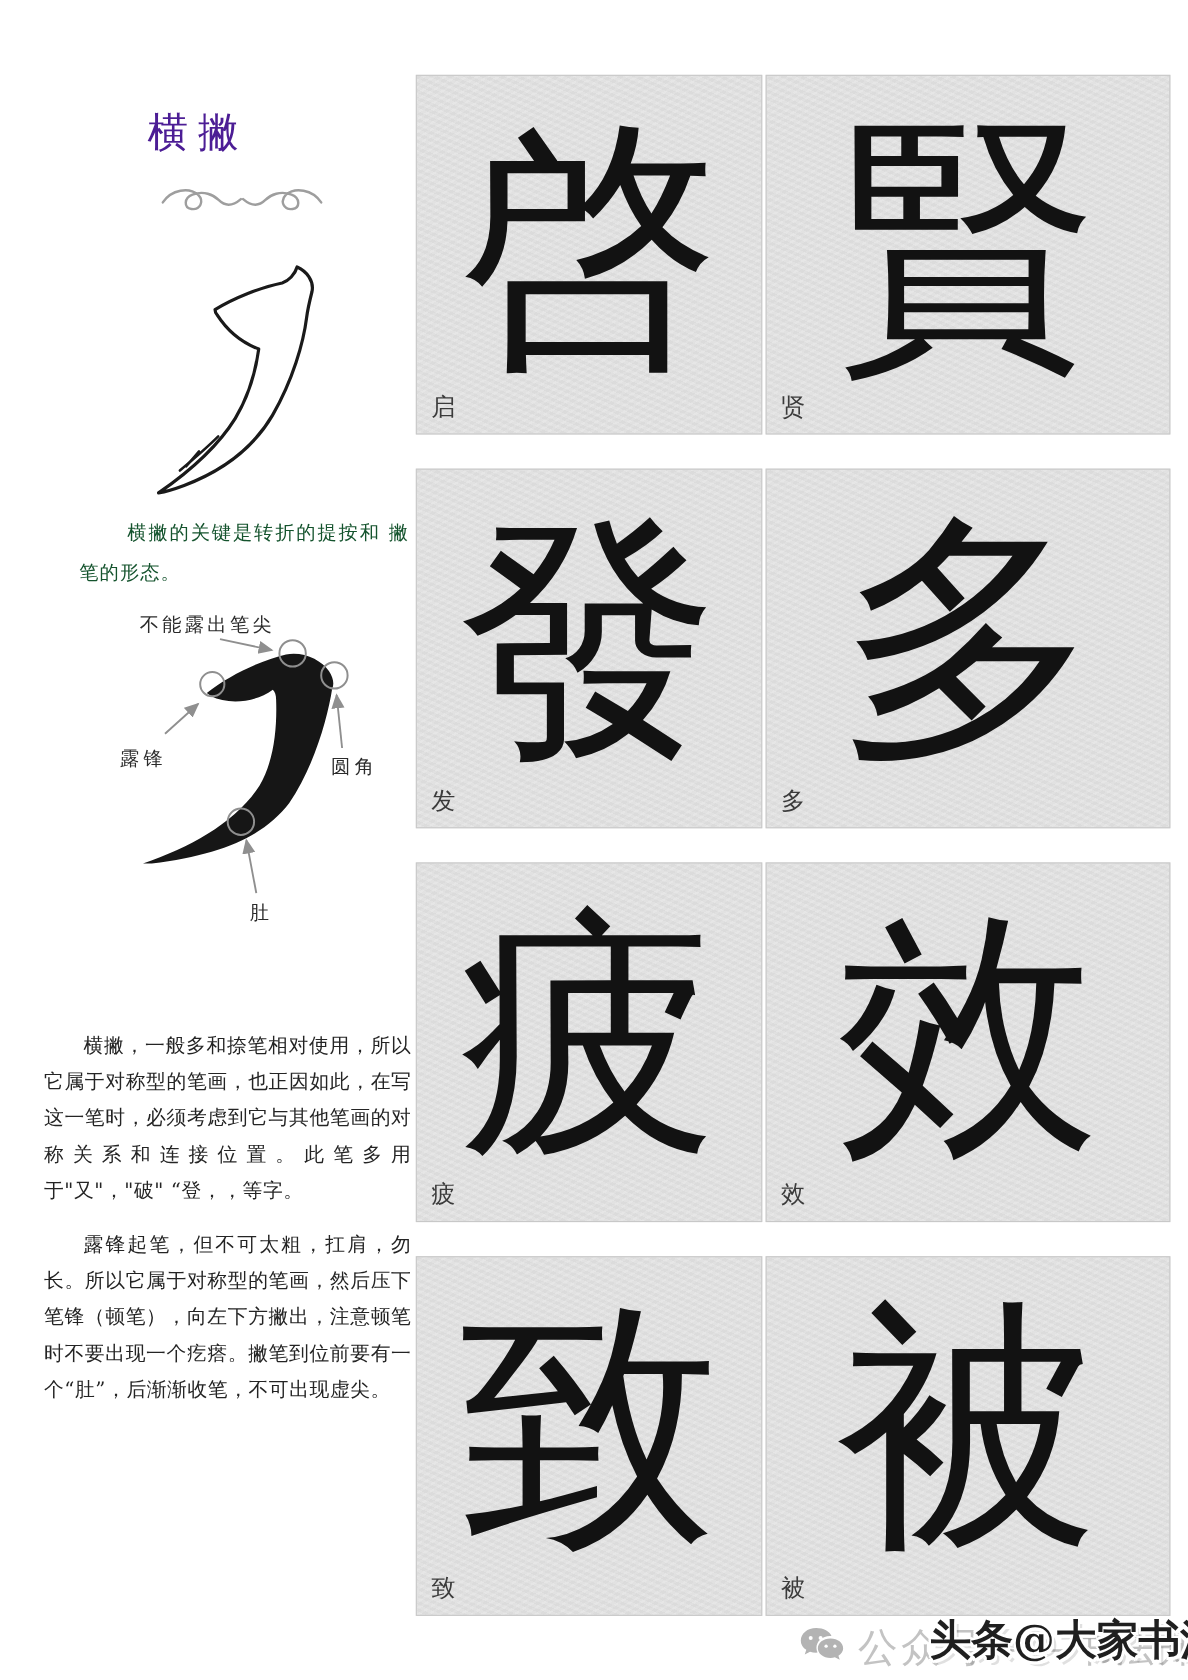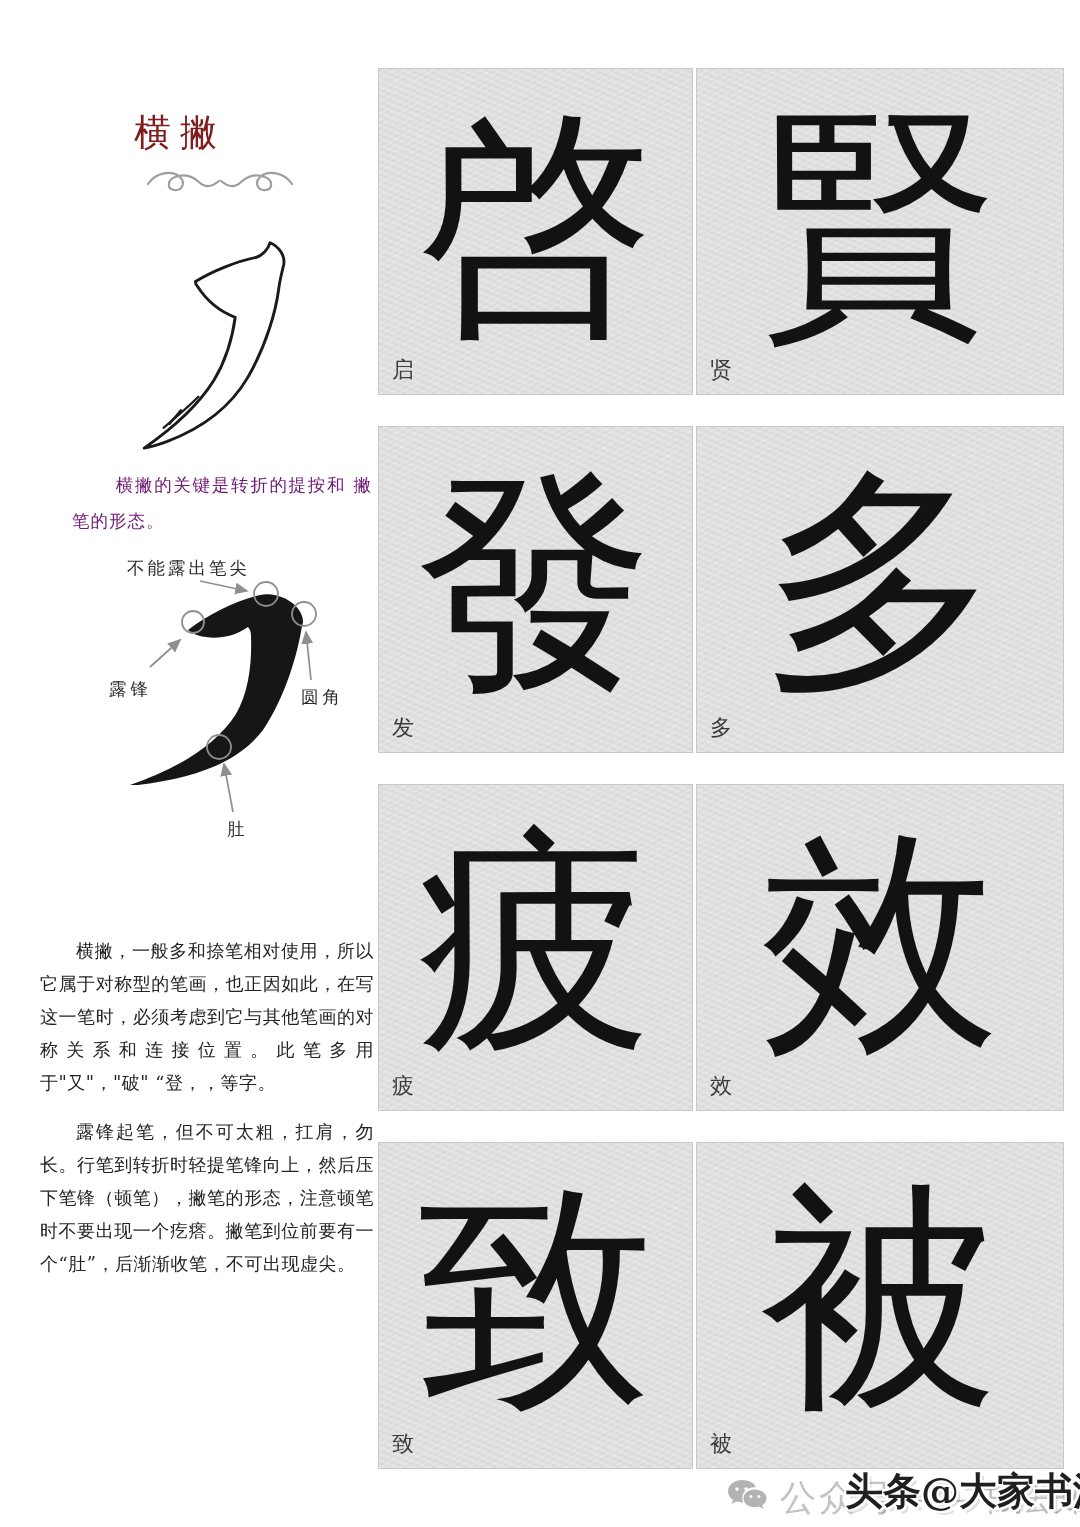--- a/index.html
+++ b/index.html
@@ -5,29 +5,29 @@
   html,body{margin:0;padding:0;}
   body{
     width:1080px;height:1527px;background:#ffffff;
     font-family:"DejaVu Serif", serif;
     position:relative;overflow:hidden;color:#1b1b1b;
   }
   .page{position:absolute;inset:0;}
 
   
   .title{
-    position:absolute;left:60px;top:108px;width:240px;
-    text-align:center;font-size:37px;letter-spacing:9px;color:#7f1d1d;
+    position:absolute;left:60px;top:96px;width:240px;
+    text-align:center;font-size:37px;letter-spacing:9px;color:#4c1d95;
   }
   .flourish{position:absolute;left:142px;top:166px;width:156px;height:32px;}
   .outline-illus{position:absolute;left:118px;top:234px;width:185px;height:218px;}
   .intro{
     position:absolute;left:72px;top:468px;width:300px;
     font-size:17.5px;line-height:2.05;text-indent:2.5em;
-    text-align:justify;letter-spacing:1px;color:#701a75;
+    text-align:justify;letter-spacing:1px;color:#14532d;
   }
   .diagram{position:absolute;left:80px;top:550px;width:292px;height:302px;}
   .paras{
     position:absolute;left:40px;top:934px;width:334px;
     font-size:18px;line-height:1.84;text-align:justify;
     letter-spacing:.5px;color:#242424;
   }
   .paras p{margin:0;text-indent:2em;}
   .paras p + p{margin-top:15px;}
 
@@ -121,21 +121,21 @@
     </g>
 
     <text x="47" y="24" font-size="17.5" fill="#2b2b2b" letter-spacing="3">不能露出笔尖</text>
     <text x="29" y="145" font-size="17.5" fill="#2b2b2b" letter-spacing="4">露锋</text>
     <text x="221" y="153" font-size="17.5" fill="#2b2b2b" letter-spacing="4">圆角</text>
     <text x="147" y="285" font-size="17.5" fill="#2b2b2b">肚</text>
   </svg>
 
   <div class="paras">
     <p>横撇，一般多和捺笔相对使用，所以它属于对称型的笔画，也正因如此，在写这一笔时，必须考虑到它与其他笔画的对称关系和连接位置。此笔多用于"又"，"破" “登，，等字。</p>
-    <p>露锋起笔，但不可太粗，扛肩，勿长。行笔到转折时轻提笔锋向上，然后压下笔锋（顿笔），撇笔的形态，注意顿笔时不要出现一个疙瘩。撇笔到位前要有一个“肚”，后渐渐收笔，不可出现虚尖。</p>
+    <p>露锋起笔，但不可太粗，扛肩，勿长。所以它属于对称型的笔画，然后压下笔锋（顿笔），向左下方撇出，注意顿笔时不要出现一个疙瘩。撇笔到位前要有一个“肚”，后渐渐收笔，不可出现虚尖。</p>
   </div>
 
   <div class="grid">
     <div class="cell">
       <div class="bigchar">啓</div>
       <div class="celllabel">启</div>
     </div>
     <div class="cell">
       <div class="bigchar">賢</div>
       <div class="celllabel">贤</div>

